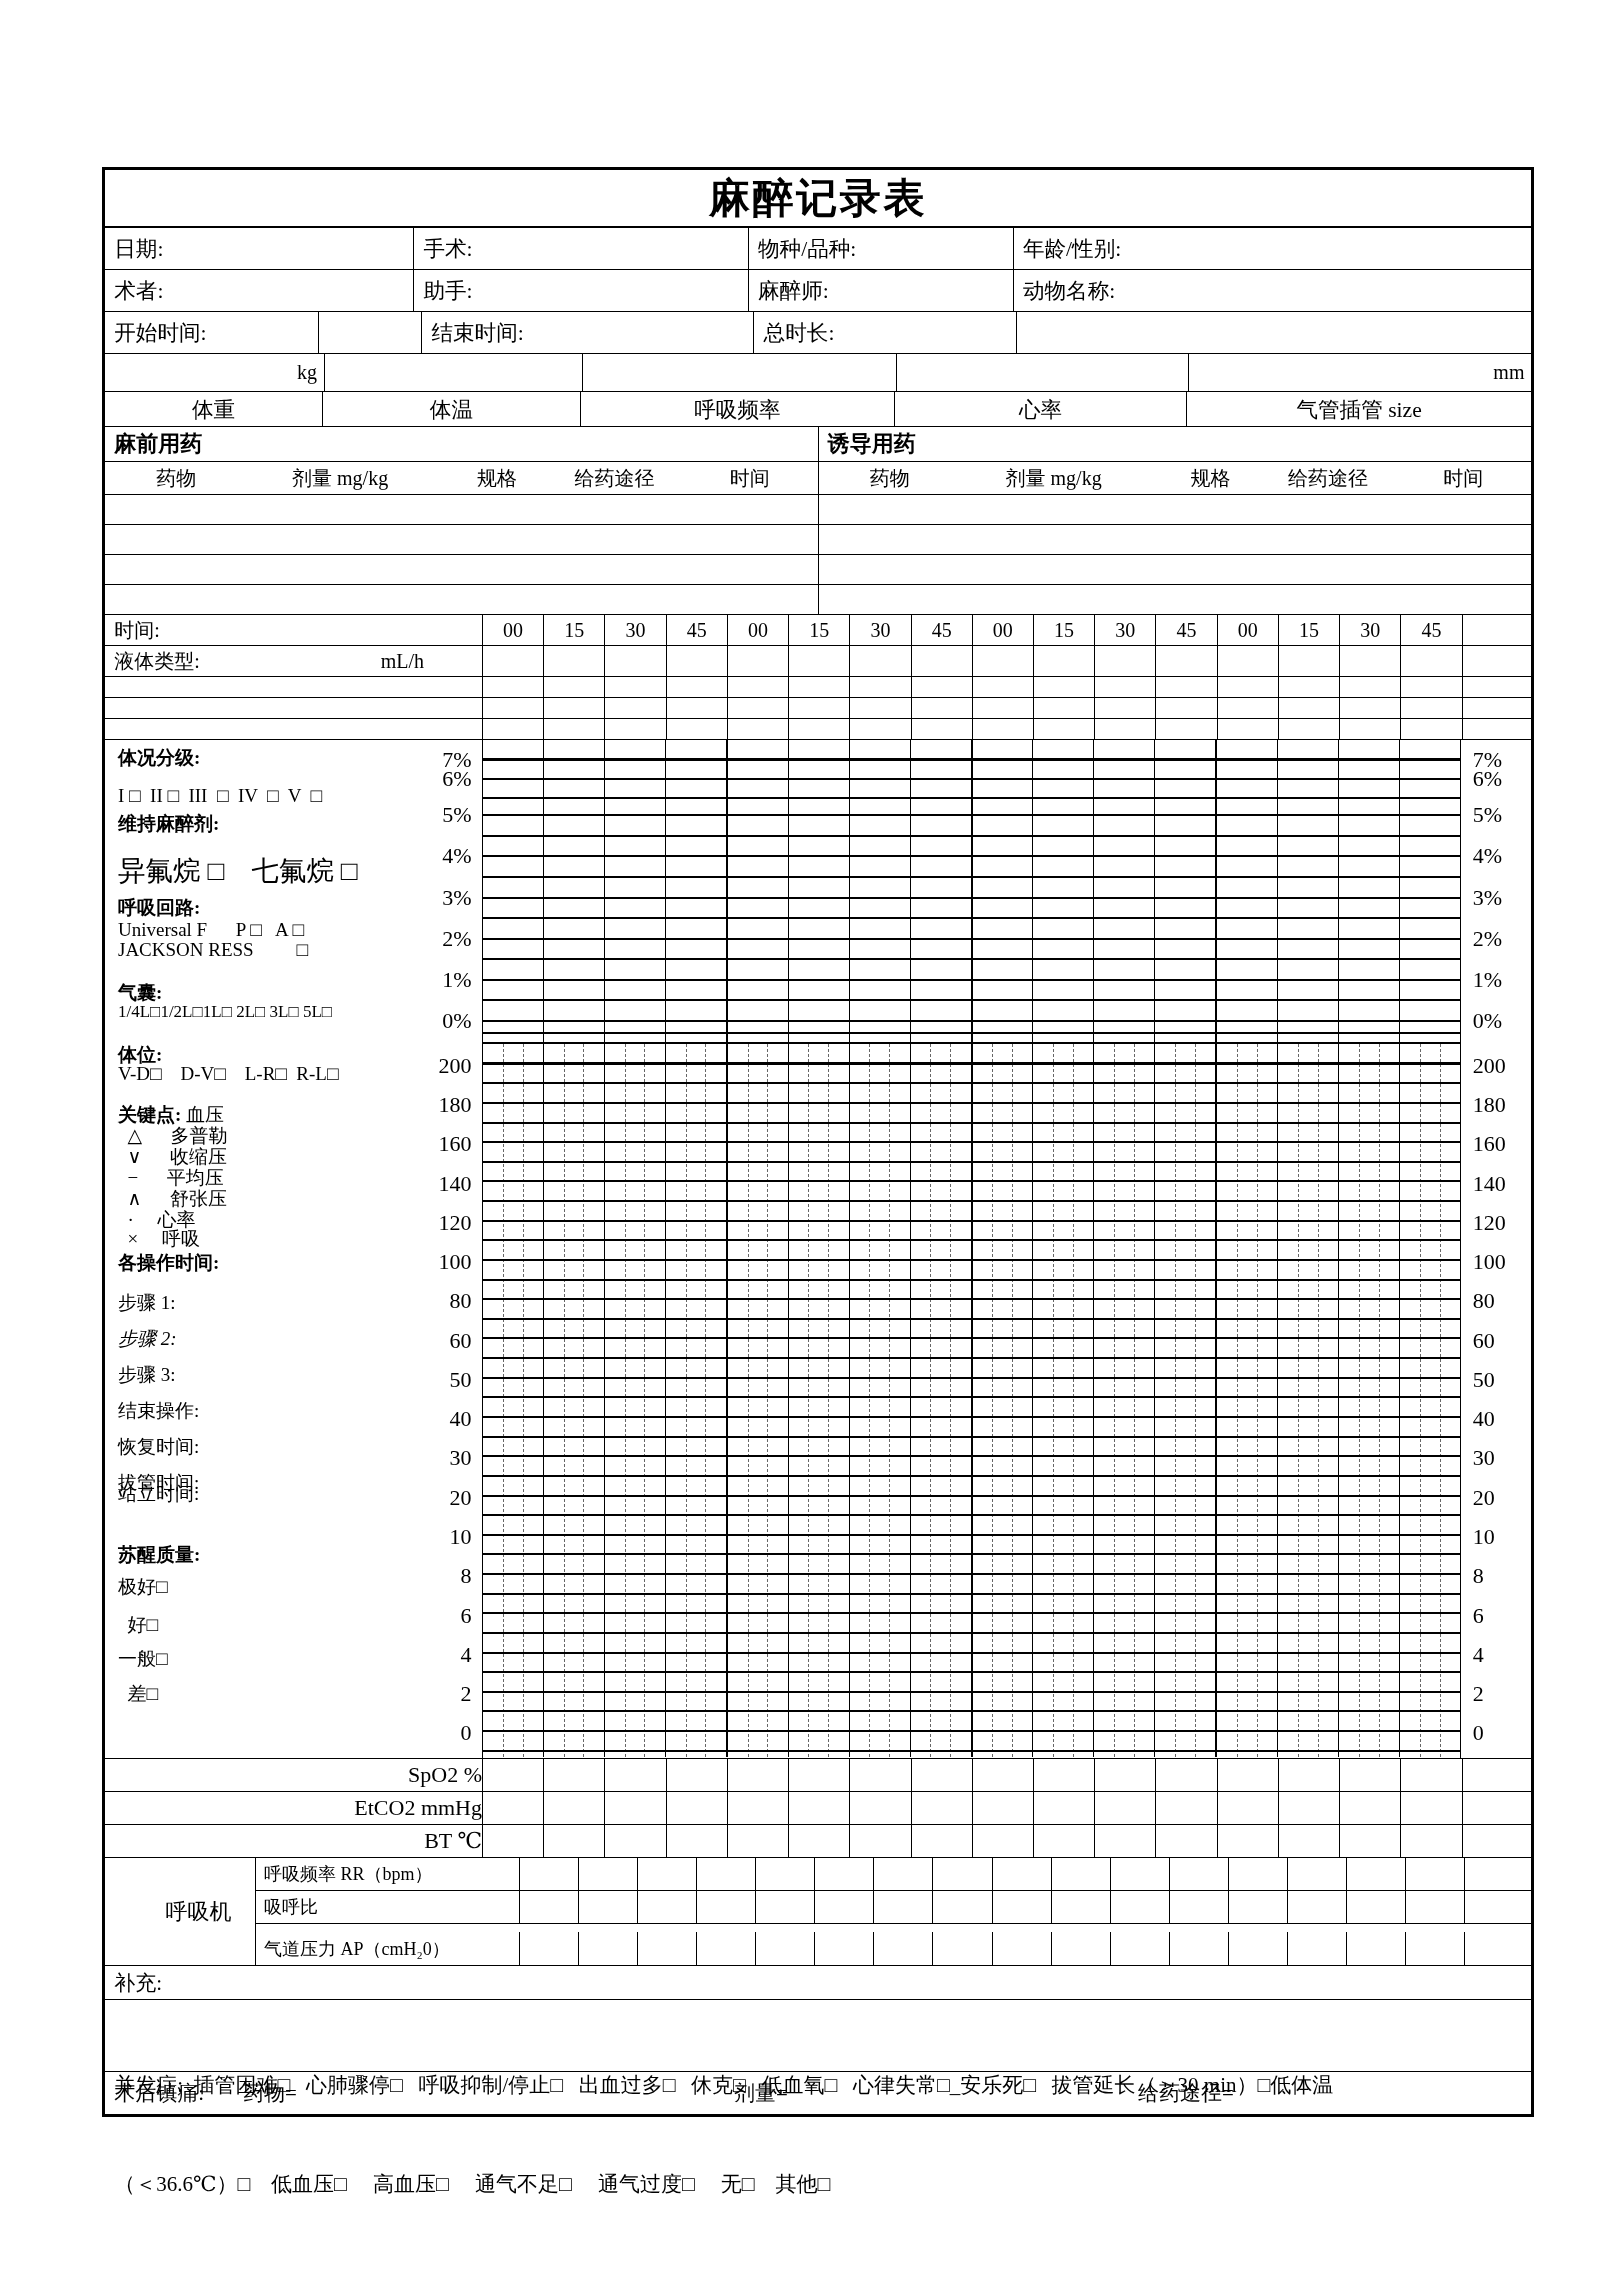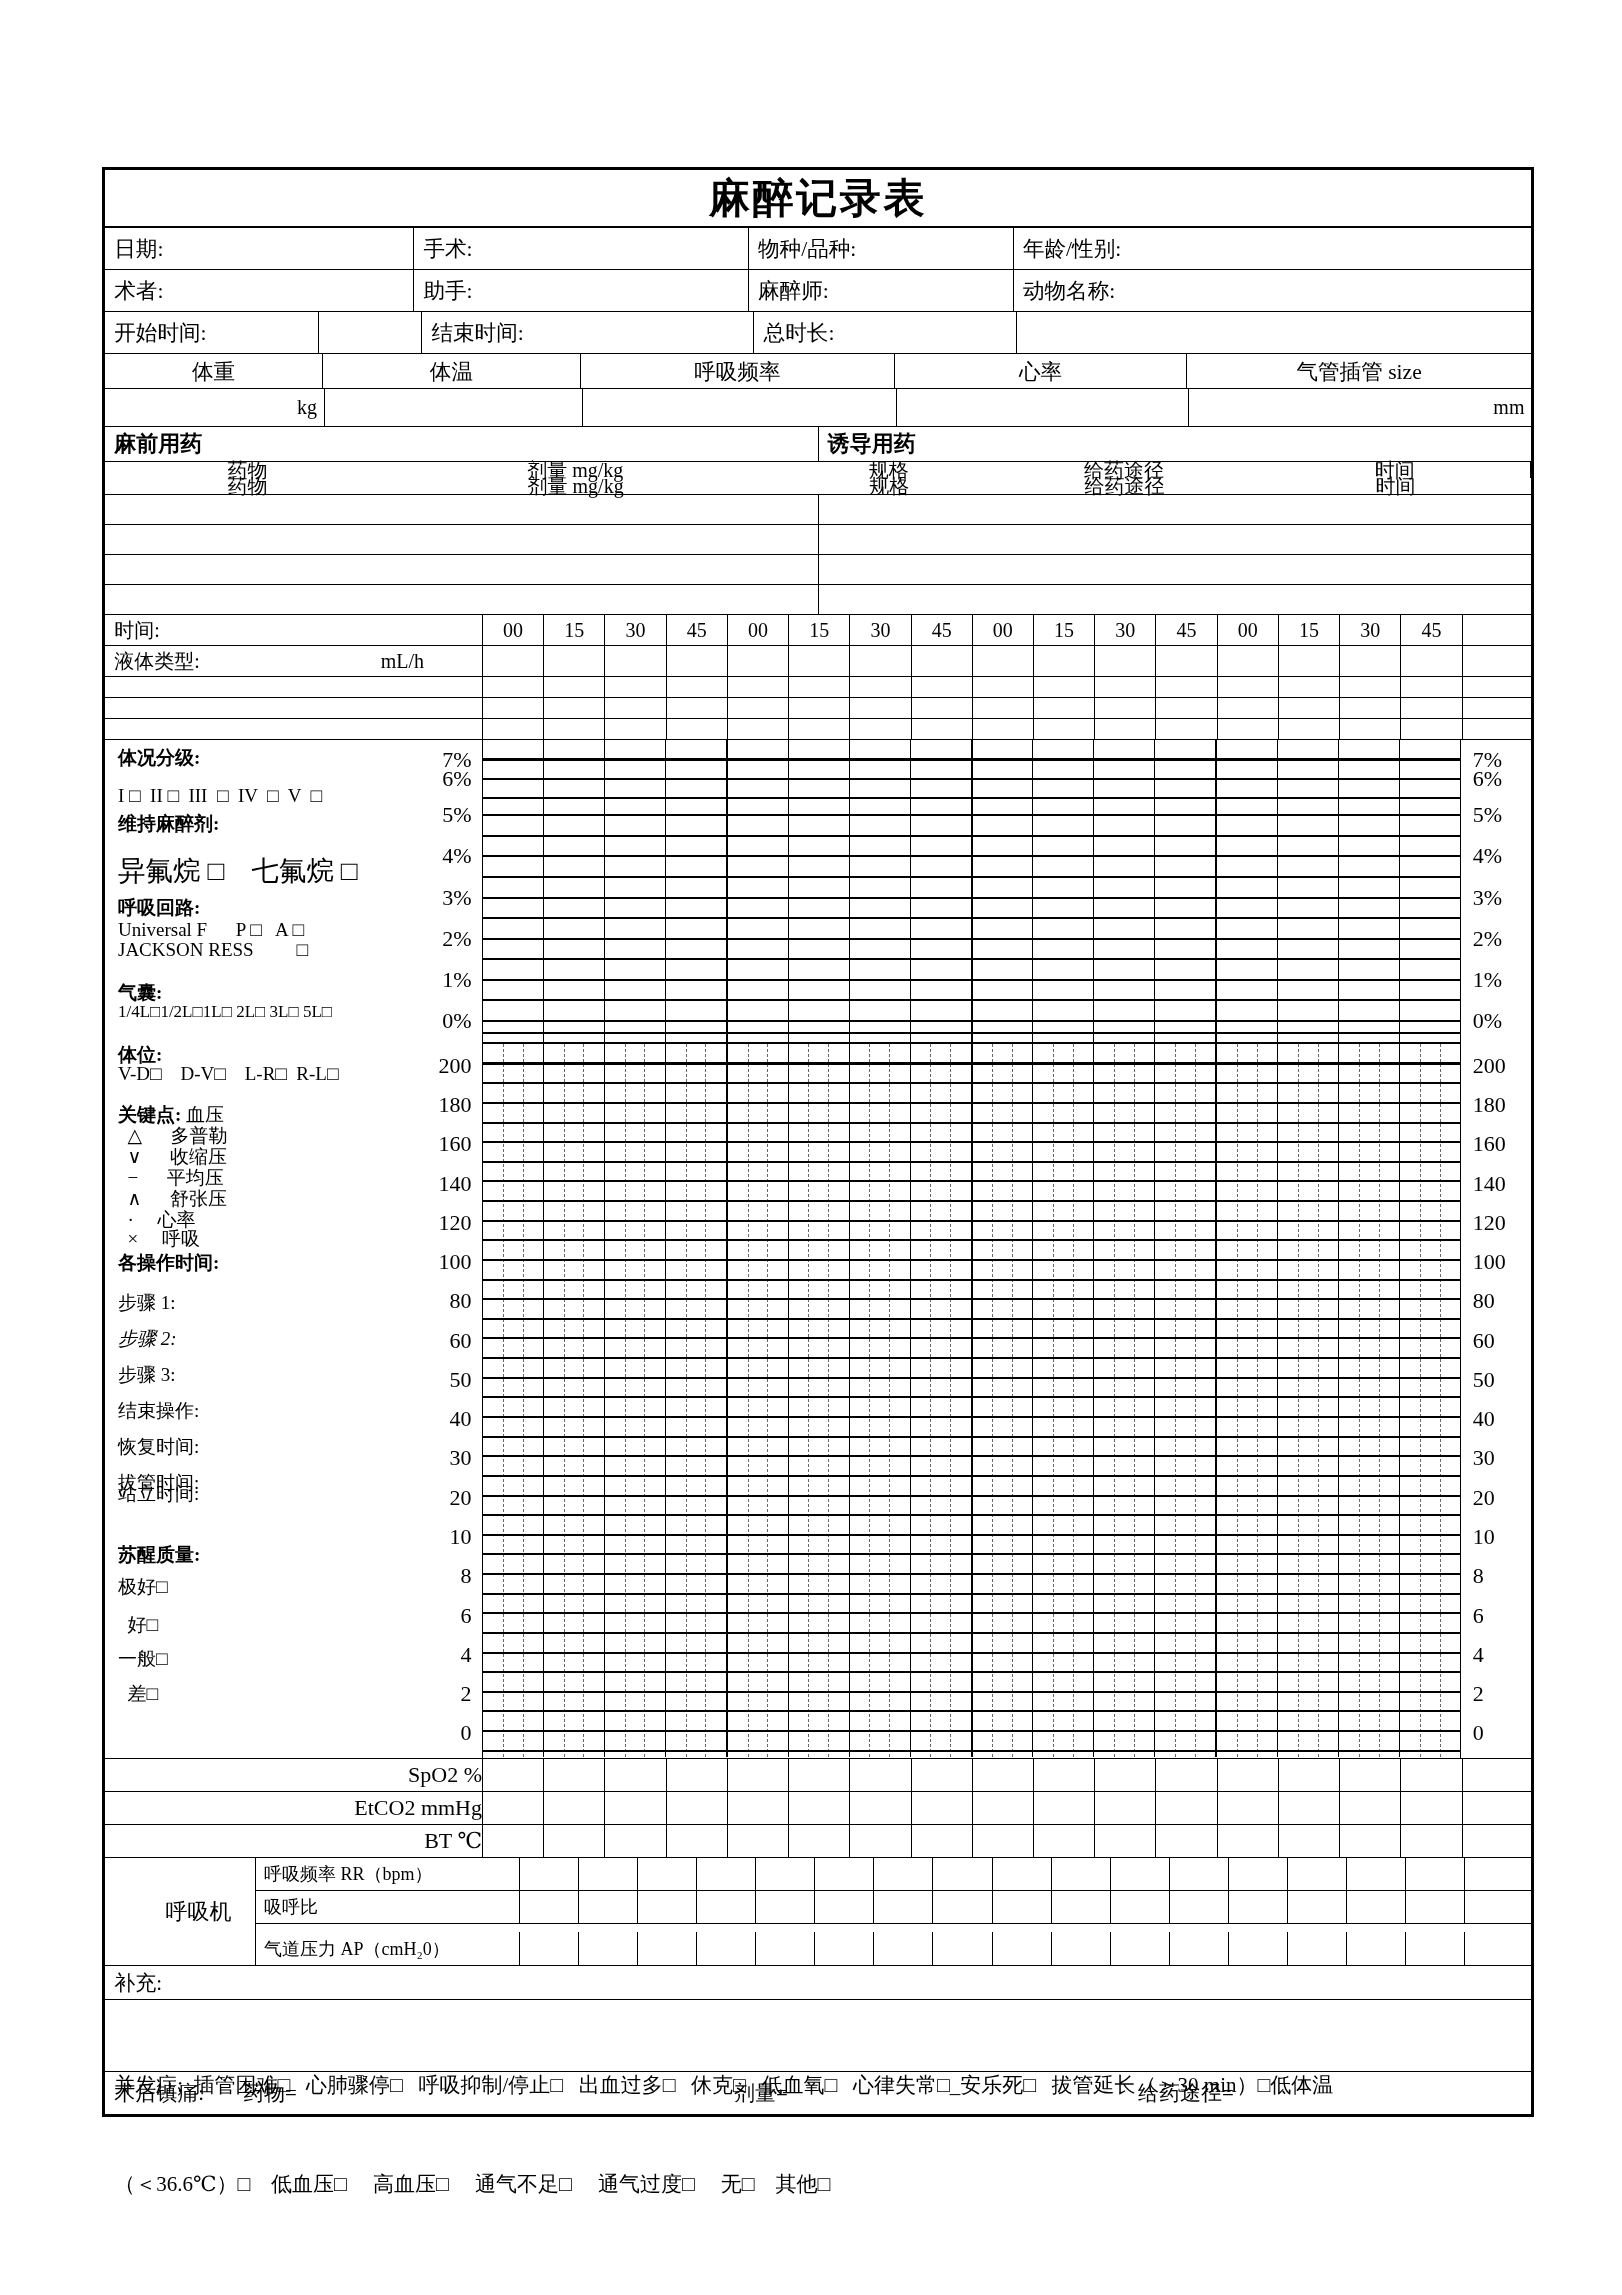--- a/index.html
+++ b/index.html
@@ -24,21 +24,21 @@
   .vitals > div { border-right:1.3px solid #000; display:flex; align-items:center; justify-content:center; }
   .vitals > div:last-child { border-right:0; }
   .vitals-v { height:38px; }
   .vitals-v > div { justify-content:flex-end; padding-right:6.5px; font-size:20px; }
   .v1 { flex:334 1 0; } .v2 { flex:395 1 0; } .v3 { flex:482 1 0; } .v4 { flex:448 1 0; } .v5 { flex:529 1 0; }
 
   .med-h { height:35px; font-size:22px; font-weight:bold; }
   .med-h > div { flex:1 1 0; display:flex; align-items:center; padding-left:9.2px; }
   .med-h > div:first-child { border-right:1.3px solid #000; }
 
-  .med-cols { height:33px;flex-direction:column; }
+  .med-cols { height:33px; }
   .med-cols > div { flex:1 1 0; position:relative; font-size:20px; }
   .med-cols > div:first-child { border-right:1.3px solid #000; }
   .med-cols span { position:absolute; top:50%; transform:translate(-50%,-50%); white-space:nowrap; }
 
   .med-row { height:30px; display:flex; border-bottom:1.3px solid #000; }
   .med-row > div { flex:1 1 0; }
   .med-row > div:first-child { border-right:1.3px solid #000; }
 
   .trow { height:31px; font-size:20px; }
   .erow { height:21px; }
@@ -138,47 +138,47 @@
       <div class="i3b"></div>
       <div class="i2">
           <span>结束时间:</span>
         </div>
       <div class="i3">
           <span>总时长:</span>
         </div>
       <div class="i4"></div>
     </div>
 
-    <div class="row vitals">
-      <div class="v1">
-          <span>体重</span>
-        </div>
-      <div class="v2">
-          <span>体温</span>
-        </div>
-      <div class="v3">
-          <span>呼吸频率</span>
-        </div>
-      <div class="v4">
-          <span>心率</span>
-        </div>
-      <div class="v5">
-          <span>气管插管 size</span>
-        </div>
-    </div>
-
     <div class="row vitals vitals-v">
       <div class="v1">
           <span>kg</span>
         </div>
       <div class="v2"></div>
       <div class="v3"></div>
       <div class="v4"></div>
       <div class="v5">
           <span>mm</span>
+        </div>
+    </div>
+
+    <div class="row vitals">
+      <div class="v1">
+          <span>体重</span>
+        </div>
+      <div class="v2">
+          <span>体温</span>
+        </div>
+      <div class="v3">
+          <span>呼吸频率</span>
+        </div>
+      <div class="v4">
+          <span>心率</span>
+        </div>
+      <div class="v5">
+          <span>气管插管 size</span>
         </div>
     </div>
 
     <div class="row med-h">
       <div>
           <span>麻前用药</span>
         </div>
       <div>
           <span>诱导用药</span>
         </div>

